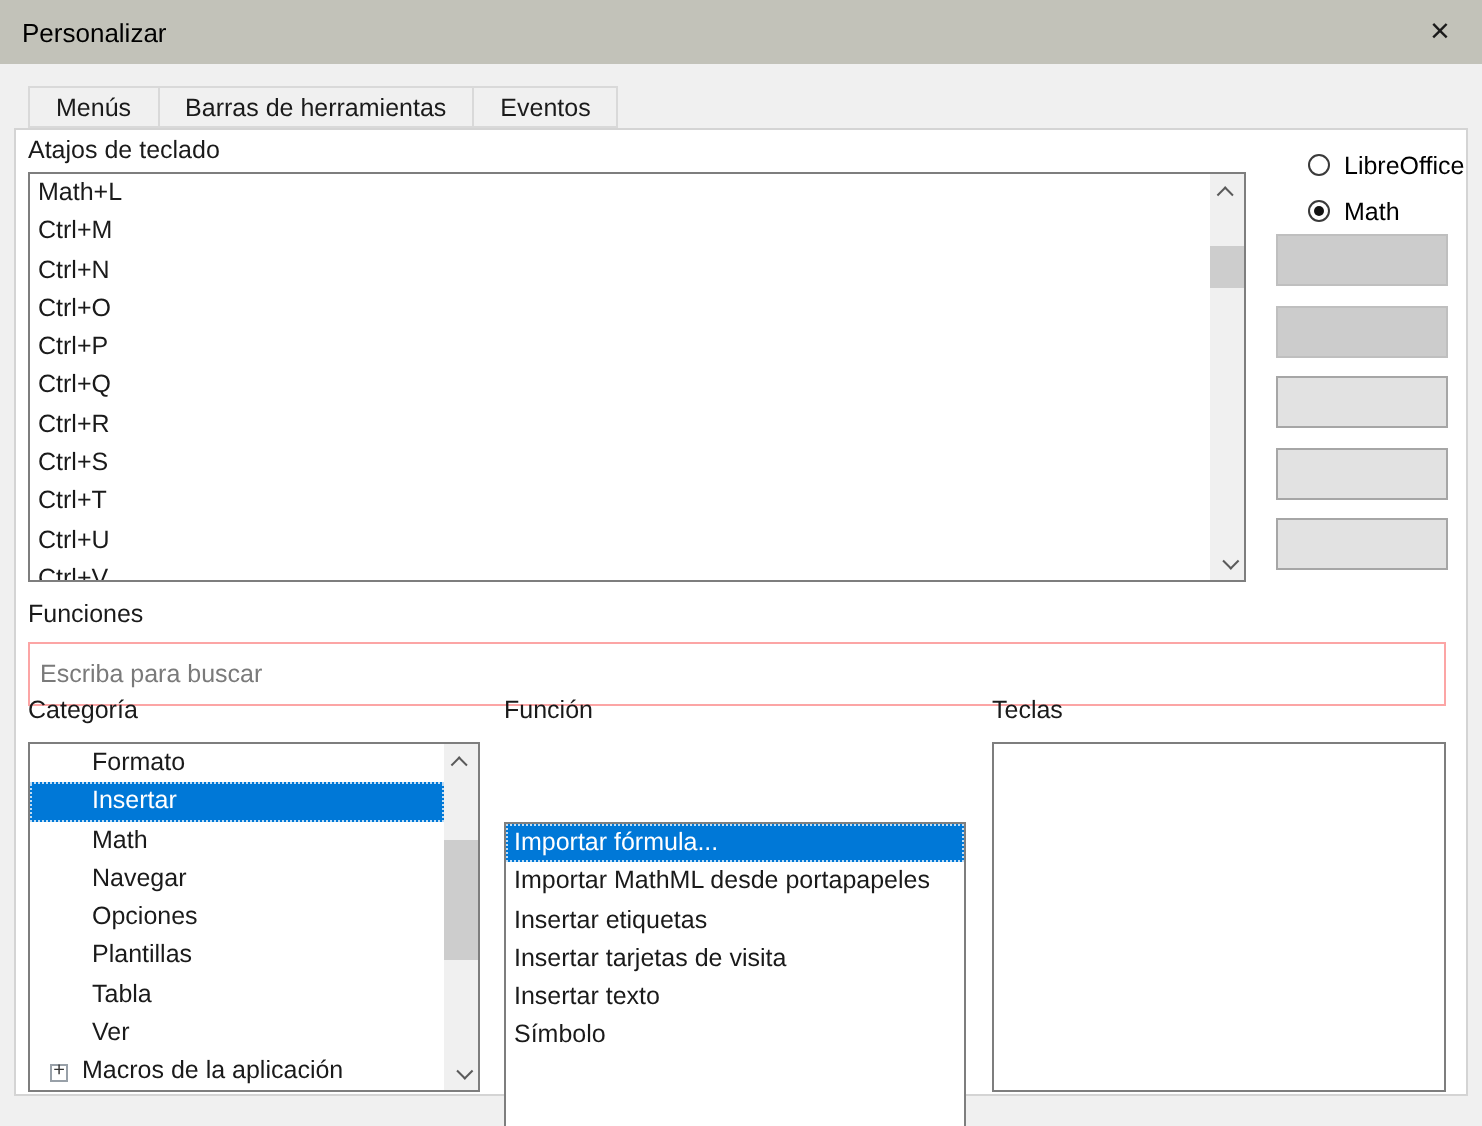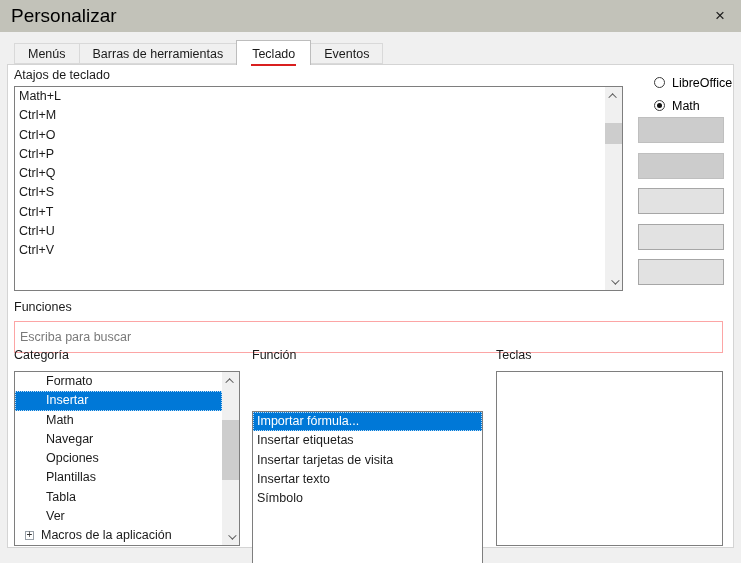--- a/index.html
+++ b/index.html
@@ -6,21 +6,21 @@
     --selection:#0078d7;
     --tab-underline:#d91f1f;
     --titlebar:#c2c2b9;
   }
   *{box-sizing:border-box; margin:0; padding:0;}
   body{margin:0; font-family:"Liberation Sans", sans-serif; background:#888;}
   .window{width:741px; height:563px; position:relative; background:#f0f0f0; overflow:hidden;}
 
   
   .titlebar{height:32px; background:var(--titlebar); display:flex; align-items:center; padding-left:11px;}
-  .titlebar .title{font-size:19px; color:#000;}
+  .titlebar .title{font-size:13px; color:#000;}
   .close-btn{margin-left:auto; width:42px; height:32px; display:flex; align-items:center; justify-content:center;
     font-size:17px; color:#1a1a1a; background:transparent; border:none; cursor:pointer; font-family:inherit;}
 
   
   .dialog-body{position:relative; height:531px;}
   .tabbar{position:absolute; left:14px; top:8px; height:25px; display:flex; align-items:flex-end; z-index:3;justify-content:space-between;}
   .tab{height:21px; padding:0 13px; background:#f0f0f0; border:1px solid #d9d9d9; margin-bottom:1px;
     display:flex; align-items:center; font-size:12.5px; color:#1a1a1a; cursor:pointer; white-space:nowrap;}
   .tab + .tab{margin-left:-1px;}
   .tab.active{height:25px; background:#fff; border-color:#bdbdbd; border-bottom:none; margin-bottom:0;
@@ -100,49 +100,52 @@
   <div class="dialog-body">
 
     <div class="tabbar">
 
     <div class="tab">
           <span class="tab-label">Menús</span>
         </div>
         <div class="tab">
           <span class="tab-label">Barras de herramientas</span>
         </div>
-        <div class="tab active">
-          <span class="tab-label">Teclado</span>
-        </div>
         <div class="tab">
           <span class="tab-label">Eventos</span>
         </div>
       </div>
 
     <div class="panel">
 
       <div class="section-label" id="shortcuts-label">Atajos de teclado</div>
 
       <div class="listbox" id="shortcuts-list">
         <div class="rows with-scroll">
 
         <div class="row">
               <span class="row-label">Math+L</span>
             </div>
             <div class="row">
               <span class="row-label">Ctrl+M</span>
             </div>
             <div class="row">
+              <span class="row-label">Ctrl+N</span>
+            </div>
+            <div class="row">
               <span class="row-label">Ctrl+O</span>
             </div>
             <div class="row">
               <span class="row-label">Ctrl+P</span>
             </div>
             <div class="row">
               <span class="row-label">Ctrl+Q</span>
+            </div>
+            <div class="row">
+              <span class="row-label">Ctrl+R</span>
             </div>
             <div class="row">
               <span class="row-label">Ctrl+S</span>
             </div>
             <div class="row">
               <span class="row-label">Ctrl+T</span>
             </div>
             <div class="row">
               <span class="row-label">Ctrl+U</span>
             </div>
@@ -232,20 +235,23 @@
         </div>
       </div>
 
       <div class="listbox" id="function-list">
         <div class="rows">
 
         <div class="row selected">
               <span class="row-label">Importar fórmula...</span>
             </div>
             <div class="row">
+              <span class="row-label">Importar MathML desde portapapeles</span>
+            </div>
+            <div class="row">
               <span class="row-label">Insertar etiquetas</span>
             </div>
             <div class="row">
               <span class="row-label">Insertar tarjetas de visita</span>
             </div>
             <div class="row">
               <span class="row-label">Insertar texto</span>
             </div>
             <div class="row">
               <span class="row-label">Símbolo</span>

